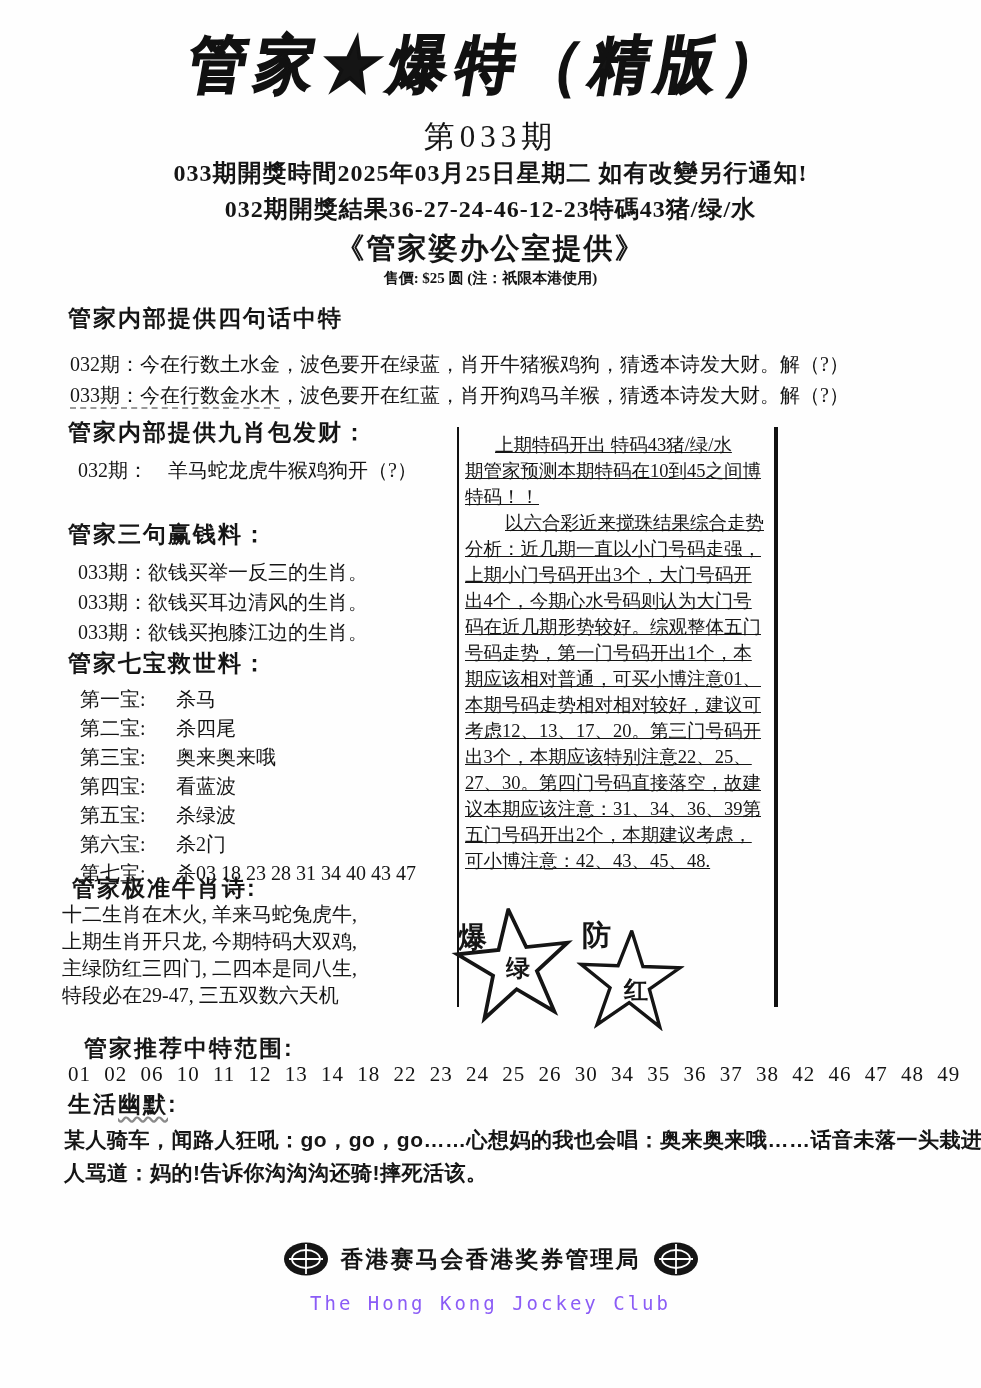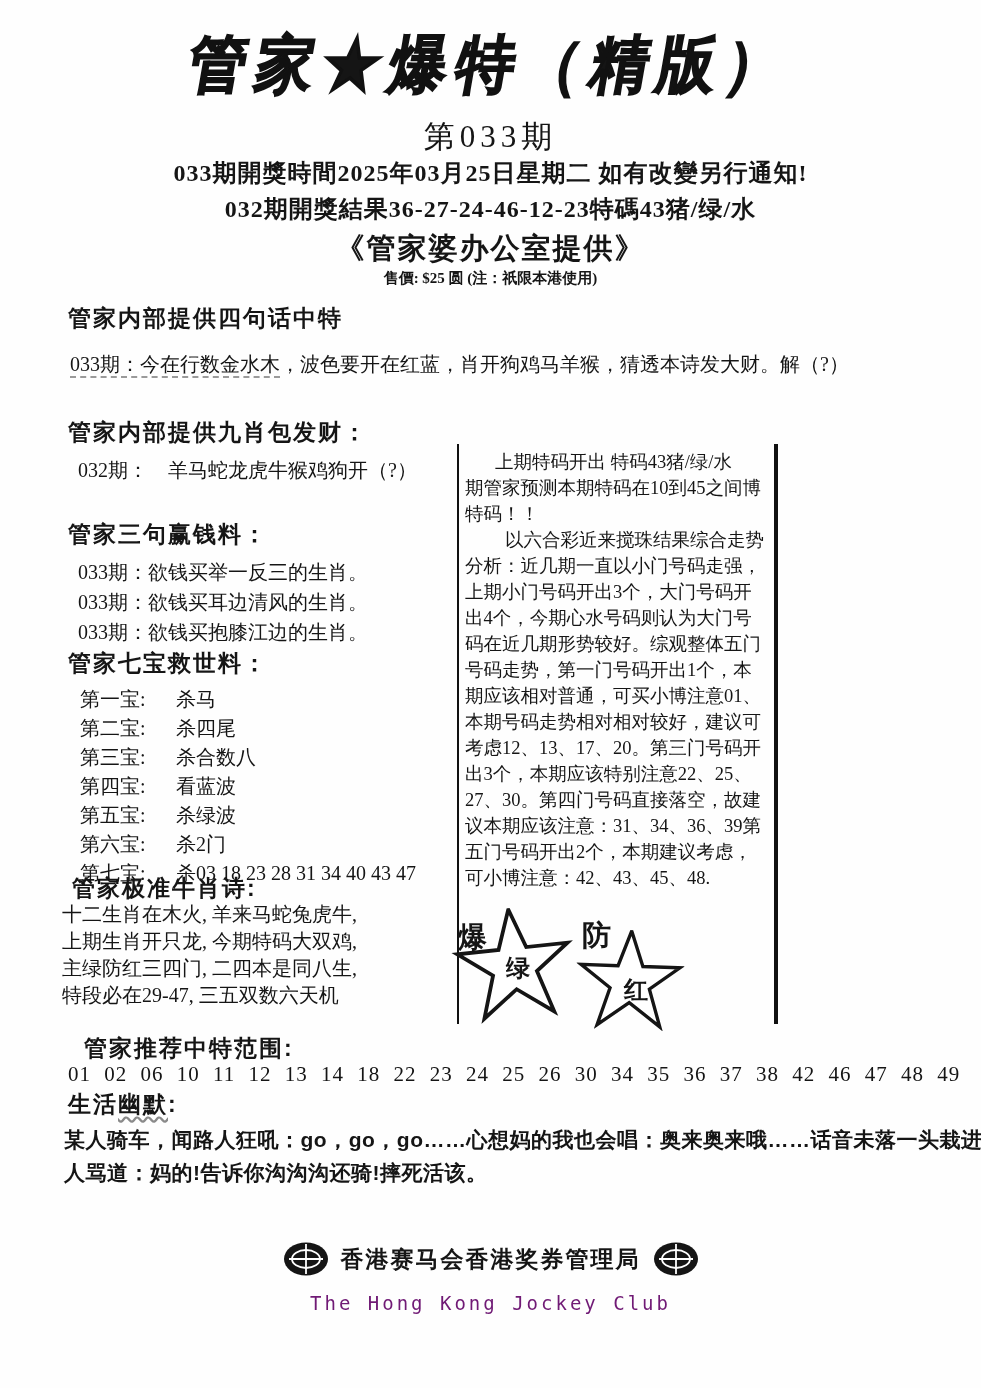--- a/index.html
+++ b/index.html
@@ -37,23 +37,24 @@
   .fp-rows{top:349px;left:70px;width:890px;font-size:20px;line-height:31px;white-space:nowrap;}
   .dashed-u{border-bottom:2px dashed #9a9a9a;padding-bottom:1px;}
   .nx-rows{top:455px;left:78px;font-size:20px;line-height:31px;white-space:nowrap;}
   .tp-rows{top:557px;left:78px;font-size:20px;line-height:30px;white-space:nowrap;}
   .st-rows{top:685px;left:80px;font-size:20px;line-height:29px;}
   .st-row{display:flex;white-space:nowrap;}
   .st-label{width:96px;}
   .poem{top:901px;left:62px;font-size:20px;line-height:27px;white-space:nowrap;}
   
   .right-box{
-    left:457px;top:444px;width:321px;height:580px;box-sizing:border-box;
+    left:457px;top:427px;width:321px;height:580px;box-sizing:border-box;
     border-left:2px solid #111;border-right:4px solid #111;
     padding:5px 2px 0 6px;
+    text-decoration:underline;
   }
   .rline{font-size:18.5px;line-height:26px;white-space:nowrap;}
   .ind1{text-indent:30px;}
   .ind2{text-indent:40px;}
   
   .star-group{width:130px;height:118px;}
   #star1{left:452px;top:908px;}
   #star2{left:566px;top:914px;}
   .star-svg{position:absolute;left:0;top:0;}
   #star1 .star-svg{width:124px;height:112px;transform:rotate(-6deg);}
@@ -73,38 +74,39 @@
   .joke{
     top:1123px;left:64px;width:910px;font-size:21px;line-height:33px;font-weight:bold;
     font-family:"Liberation Sans",sans-serif;letter-spacing:0.5px;
   }
   .joke div{white-space:nowrap;}
   .footer-row{
     top:1240px;left:0;width:100%;display:flex;justify-content:center;align-items:center;gap:12px;
   }
   .footer-cn{font-size:23px;font-weight:bold;letter-spacing:2px;font-family:"Liberation Sans",sans-serif;}
   .footer-en{
-    top:1292px;font-size:19px;letter-spacing:3px;color:#701a75;
+    top:1292px;font-size:19px;letter-spacing:3px;color:#8b5cf6;
     font-family:"DejaVu Sans Mono",monospace;
   }
 </style>
 </head>
 <body>
 
 <div class="page">
 
   <div class="abs ctr title">管家★爆特（精版）</div>
   <div class="abs ctr issue">第033期</div>
   <div class="abs ctr notice1">033期開獎時間2025年03月25日星期二 如有改變另行通知!</div>
   <div class="abs ctr notice2">032期開獎結果36-27-24-46-12-23特碼43猪/绿/水</div>
   <div class="abs ctr provider">《管家婆办公室提供》</div>
   <div class="abs ctr price">售價: $25 圆 (注：祇限本港使用)</div>
 
   <div class="abs sec-h" id="h-four">管家内部提供四句话中特</div>
   <div class="abs fp-rows">
+    <div>032期：今在行数土水金，波色要开在绿蓝，肖开牛猪猴鸡狗，猜透本诗发大财。解（?）</div>
     <div><span class="dashed-u">033期：今在行数金水木</span><span>，波色要开在红蓝，肖开狗鸡马羊猴，猜透本诗发大财。解（?）</span></div>
   </div>
 
   <div class="abs sec-h" id="h-nine">管家内部提供九肖包发财：</div>
   <div class="abs nx-rows">
     <div>032期：　羊马蛇龙虎牛猴鸡狗开（?）</div>
   </div>
 
   <div class="abs sec-h" id="h-three">管家三句赢钱料：</div>
   <div class="abs tp-rows">
@@ -118,21 +120,21 @@
     <div class="st-row">
         <span class="st-label">第一宝:</span>
         <span>杀马</span>
       </div>
     <div class="st-row">
         <span class="st-label">第二宝:</span>
         <span>杀四尾</span>
       </div>
     <div class="st-row">
         <span class="st-label">第三宝:</span>
-        <span>杀合数八</span>
+        <span>奥来奥来哦</span>
       </div>
     <div class="st-row">
         <span class="st-label">第四宝:</span>
         <span>看蓝波</span>
       </div>
     <div class="st-row">
         <span class="st-label">第五宝:</span>
         <span>杀绿波</span>
       </div>
     <div class="st-row">

